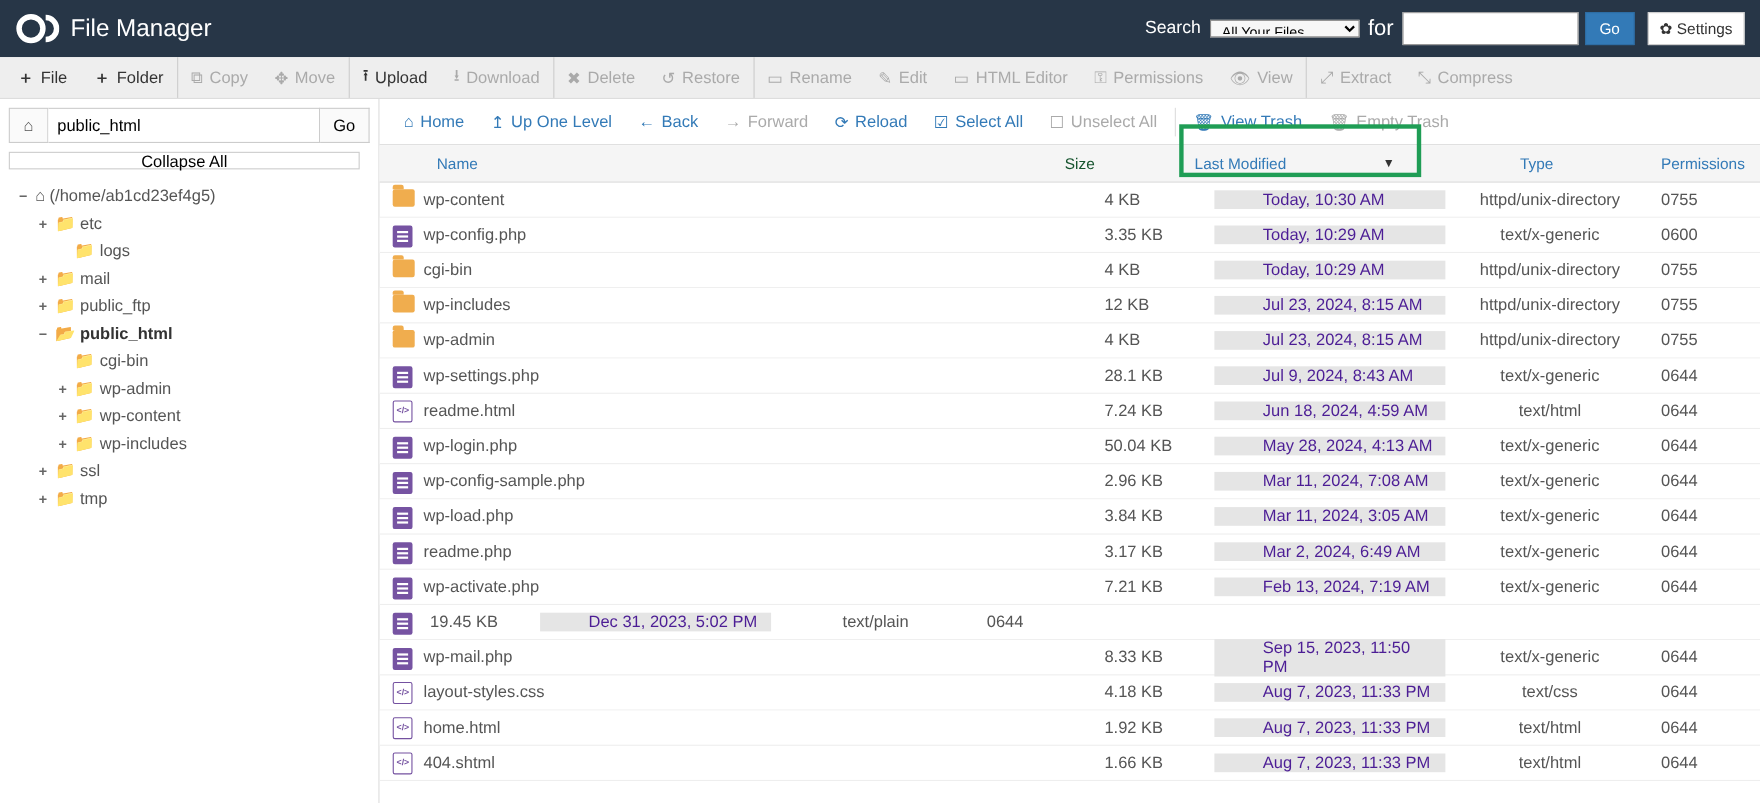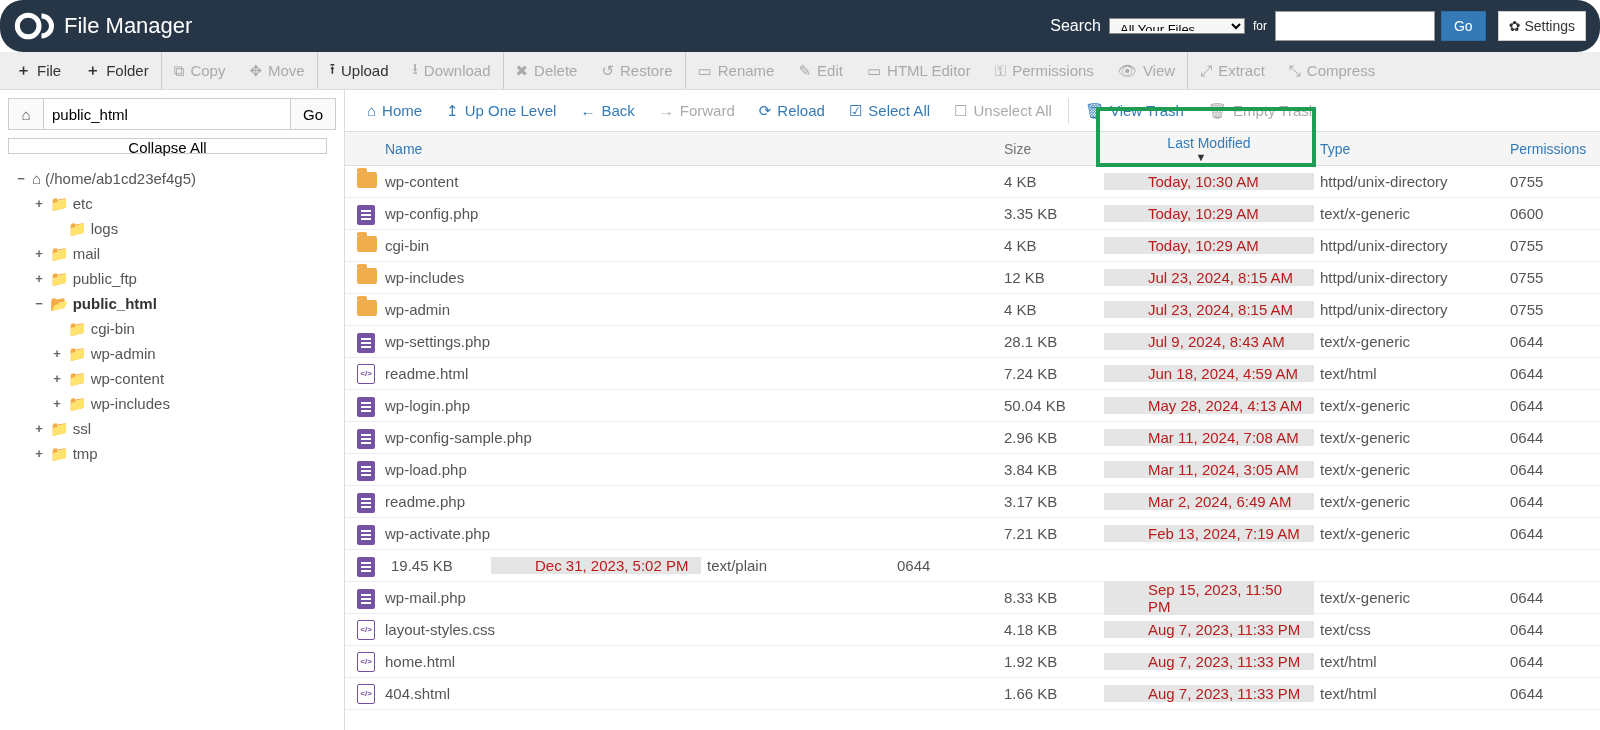--- a/index.html
+++ b/index.html
@@ -1,24 +1,24 @@
 <!DOCTYPE html>
 <html><head>
 <meta charset="utf-8">
 <style>
   * { box-sizing: border-box; margin: 0; padding: 0; }
   body { font-family: -apple-system, "Helvetica Neue", Arial, sans-serif; font-size: 14px; color: #333; background:#fff; width:1600px; }
   
-  .topbar { background:#273647; color:#fff; height:52px; display:flex; align-items:center; padding:0 14px;border-radius:23px; }
+  .topbar { background:#273647; color:#fff; height:52px; display:flex; align-items:center; padding:0 14px; }
   .logo { display:flex; align-items:center; gap:10px; font-size:22px; font-weight:400;}
   .logo svg { width:40px; height:40px; }
   .top-spacer { flex:1; }
   .search-label { font-size:16px; margin-right:8px;}
   .search-select { height:16px; padding:2px 6px; min-width:136px; border:1px solid #888; background:#f7f7f7; font-size:13px;}
-  .for-label { margin:0 8px; font-size:12px;}
+  .for-label { margin:0 8px; font-size:20px;}
   .search-input { height:30px; width:160px; padding:4px; border:1px solid #999;}
   .go-btn { background:#337ab7; color:#fff; border:1px solid #2e6da4; height:30px; padding:0 12px; margin-left:6px; cursor:pointer; font-size:14px;}
   .settings-btn { background:#fff; color:#333; border:1px solid #ccc; height:30px; padding:0 10px; margin-left:12px; cursor:pointer; font-size:14px; display:flex; align-items:center; gap:4px;}
   
   .actionbar { background:#eee; border-bottom:1px solid #ddd; display:flex; align-items:center; height:38px; padding:0 4px; }
   .action { display:flex; align-items:center; gap:6px; padding:0 12px; height:100%; font-size:15px; color:#333; cursor:pointer; }
   .action.disabled { color:#aaa; cursor:default; }
   .action.sep { border-right:1px solid #ccc; }
   
   .main { display:flex; height:640px;}
@@ -37,36 +37,36 @@
   .folder-icon { color:#f0ad4e; font-size:15px;}
   .folder-open { color:#f0ad4e; font-size:15px;}
   .home-ico { color:#555; font-size:15px;}
   
   .right { flex:1; display:flex; flex-direction:column; min-width:0;}
   .navbar { display:flex; align-items:center; height:42px; padding:0 10px; border-bottom:1px solid #ddd; gap:0;}
   .nav-btn { display:flex; align-items:center; gap:6px; padding:0 12px; height:100%; font-size:15px; color:#337ab7; cursor:pointer;}
   .nav-btn.disabled { color:#aaa; cursor:default;}
   .nav-sep { width:1px; height:26px; background:#ddd; margin:0 4px;}
   
-  .file-header { display:flex; background:#f5f5f5; border-bottom:1px solid #ddd; height:34px; align-items:center; font-size:14px;}
+  .file-header { display:flex; background:#f5f5f5; border-bottom:1px solid #ddd; height:34px; align-items:center; font-size:14px;gap:12px;}
   .col { padding:0 6px; }
   .c-icon { width:40px; }
   .c-name { flex:1; color:#337ab7; padding-left:0;}
-  .c-size { width:106px; color:#737373;}
-  .c-mod { width:210px; color:#337ab7; position:relative;flex-direction:column;}
-  .c-type { width:190px; color:#337ab7;}
+  .c-size { width:106px; color:#14532d;}
+  .c-mod { width:210px; color:#337ab7; position:relative;}
+  .c-type { width:190px; color:#337ab7;text-align:center;}
   .c-perm { width:96px; color:#337ab7;}
   .hdr { font-weight:400; }
   .hdr.sorted { display:flex; align-items:center; justify-content:space-between;}
   .hdr .sort-caret { color:#333; font-size:11px; margin-right:16px;}
   .highlight-box { position:absolute; border:4px solid #1f9d55; left:-8px; right:-2px; top:-28px; bottom:-4px; pointer-events:none;}
   .file-rows { overflow-y:auto; }
   .file-row { display:flex; align-items:center; height:32px; border-bottom:1px solid #eee; font-size:15px;}
   .file-row:nth-child(even) { background:#fff;}
-  .file-row .c-mod { background:#e5e5e5; color:#b91c1c;padding-left:44px;}
+  .file-row .c-mod { background:#e5e5e5; color:#4c1d95;padding-left:44px;}
   .file-row .c-name, .file-row .c-size, .file-row .c-type, .file-row .c-perm { color:#555;}
   .icon-folder { display:inline-block; width:20px; height:16px; background:#f0ad4e; border-radius:2px; position:relative; margin-left:6px;}
   .icon-folder::before { content:''; position:absolute; top:-4px; left:0; width:10px; height:4px; background:#f0ad4e; border-radius:2px 2px 0 0;}
   .icon-file { display:inline-flex; width:18px; height:20px; background:#7653a2; border-radius:2px; margin-left:6px; align-items:center; justify-content:center;}
   .icon-file::after { content:''; display:block; width:10px; height:2px; background:#fff; box-shadow:0 -4px 0 #fff, 0 4px 0 #fff;}
   .icon-code { display:inline-flex; width:18px; height:20px; border:1px solid #7451a0; border-radius:2px; margin-left:6px; background:#fff; align-items:center; justify-content:center; color:#7451a0; font-size:10px; font-weight:bold;}
   .icon-code::after { content:'</>'; transform:scale(.8);}
 </style>
 </head>
 <body>

